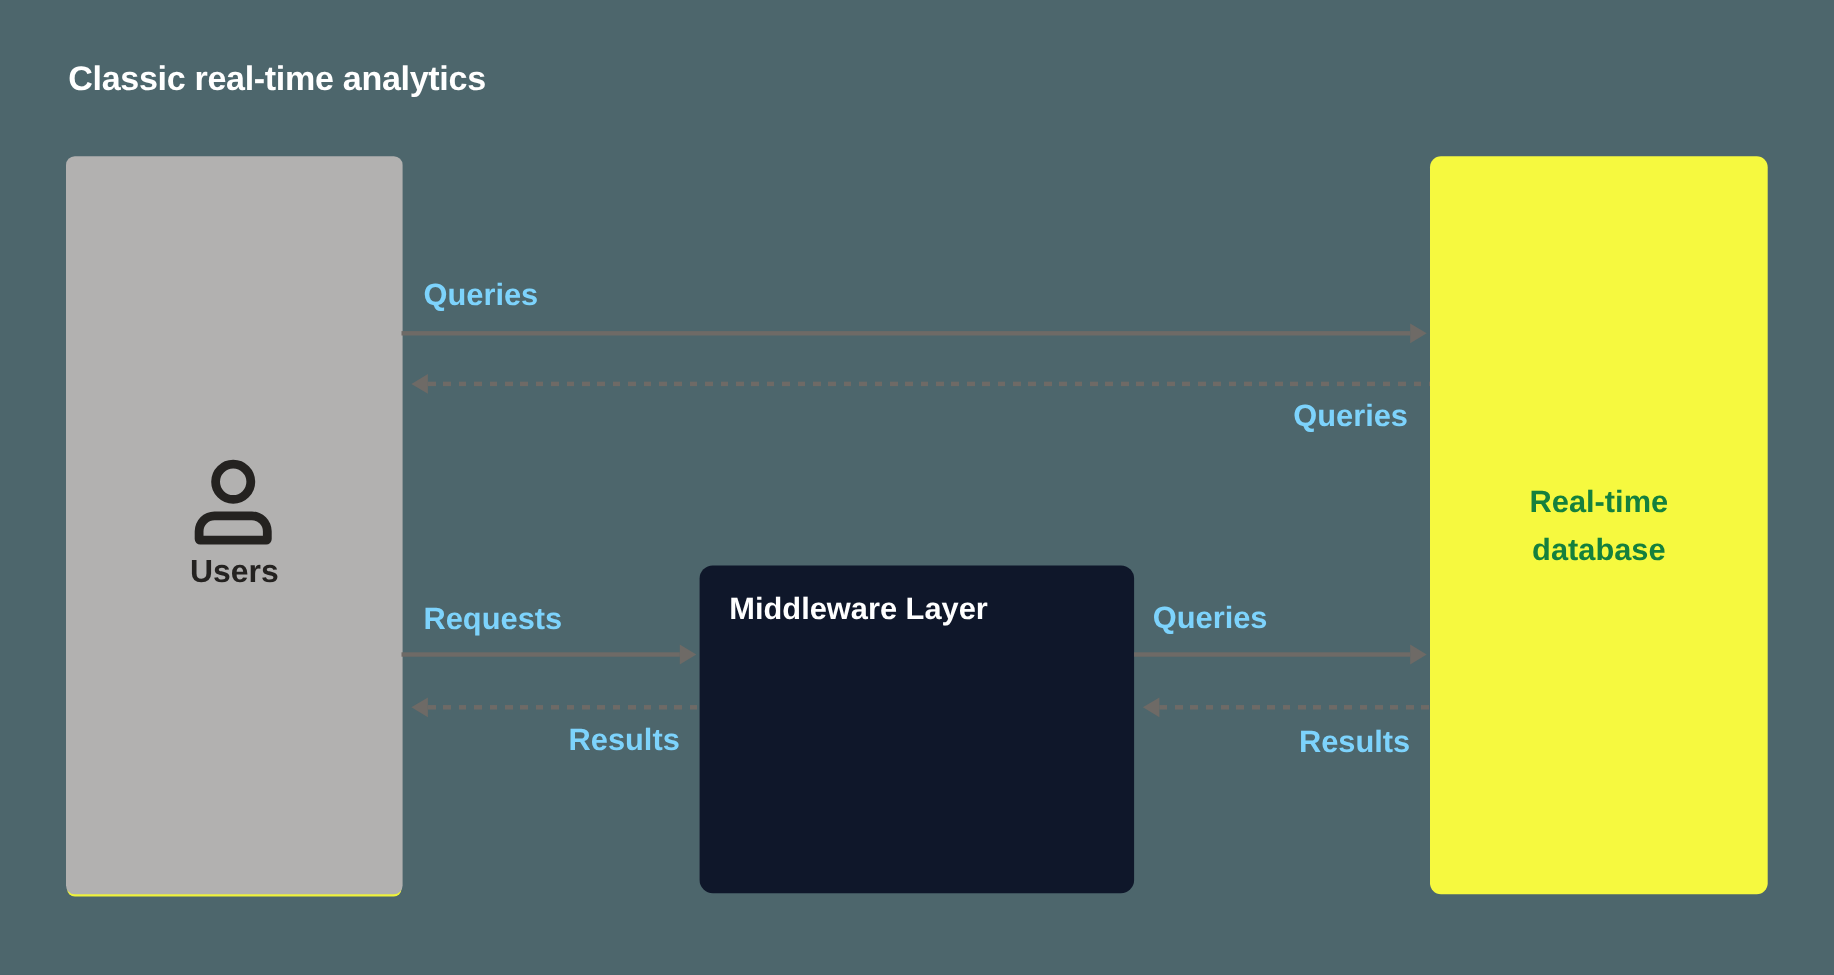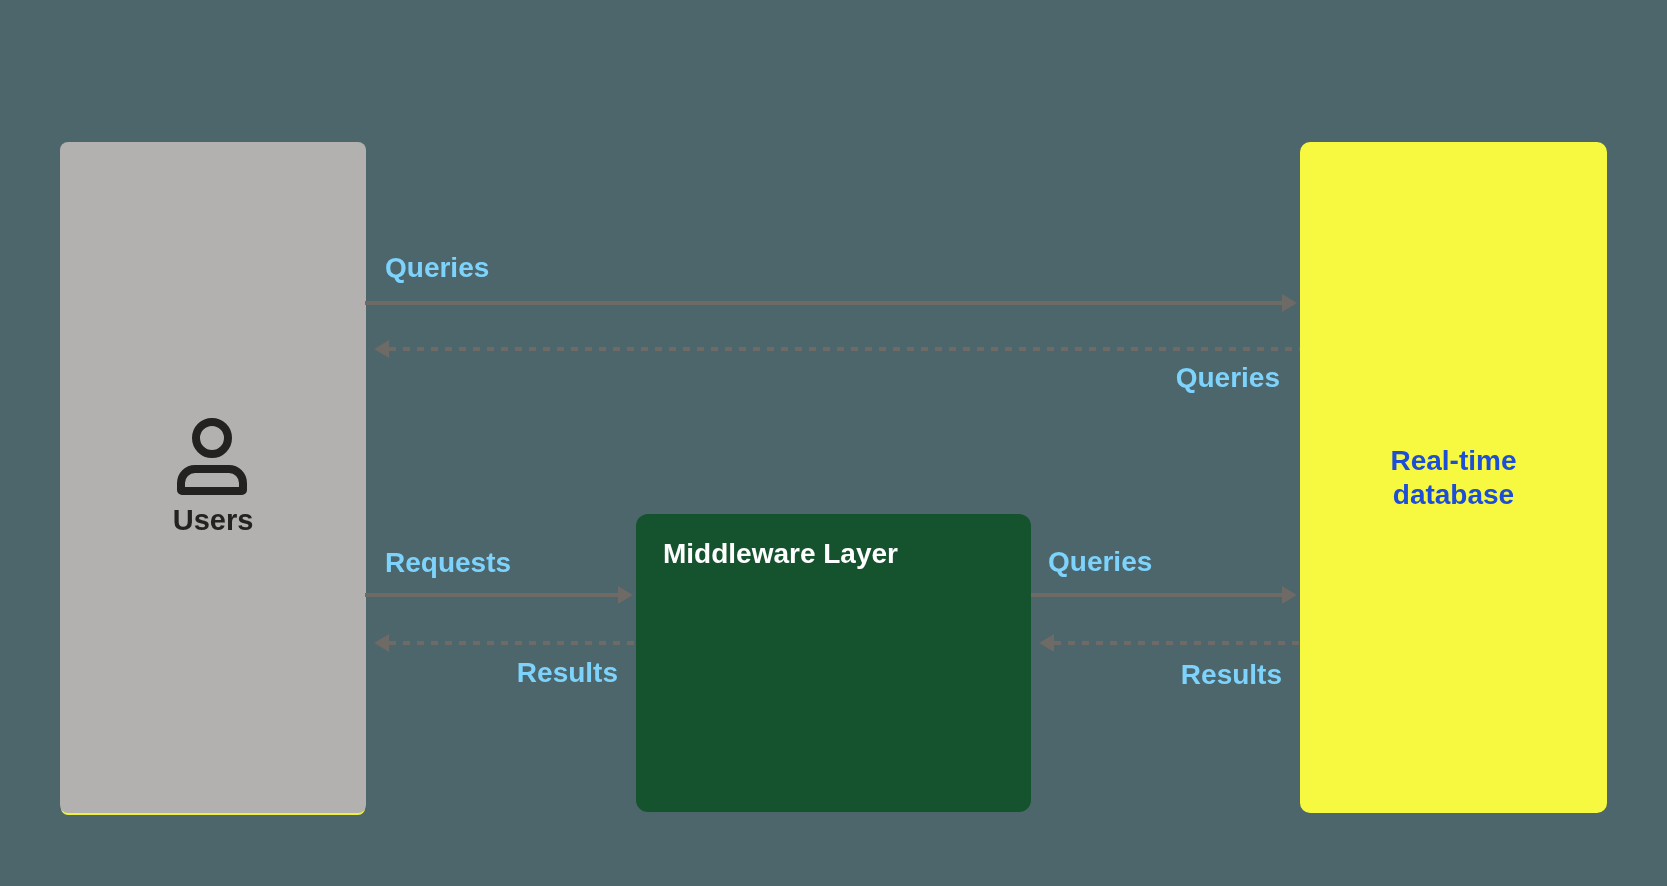--- a/index.html
+++ b/index.html
@@ -39,21 +39,21 @@
     height: 671px;
     background: #b2b1b0;
     border-radius: 8px;
     box-shadow: 0 3px 0 -1px #eef23c;
   }
   .node-middleware {
     left: 636px;
     top: 514px;
     width: 395px;
     height: 298px;
-    background: #14532d;
+    background: #0f172a;
     border-radius: 12px;
   }
   .node-database {
     left: 1300px;
     top: 142px;
     width: 307px;
     height: 671px;
     background: #f6f93f;
     border-radius: 10px;
     display: flex;
@@ -77,22 +77,22 @@
     top: 24px;
     font-size: 28px;
     font-weight: bold;
     color: #ffffff;
   }
   .database-label {
     max-width: 165px;
     text-align: center;
     font-size: 28px;
     font-weight: bold;
-    line-height: 34px;
-    color: #1d4ed8;
+    line-height: 44px;
+    color: #15803d;
   }
 
   
   .person-icon {
     position: absolute;
     left: 0;
     top: 0;
     width: 100%;
     height: 100%;
   }
@@ -152,20 +152,21 @@
   }
   .edge-label.align-right {
     text-align: right;
   }
 </style>
 </head>
 <body>
 
 <div class="canvas">
 
+  <h1 class="diagram-title">Classic real-time analytics</h1>
 
   <div class="node node-users">
     <div class="person-icon">
       <div class="person-head"></div>
       <div class="person-body"></div>
     </div>
     <div class="users-label">Users</div>
   </div>
 
   <div class="node node-middleware">

